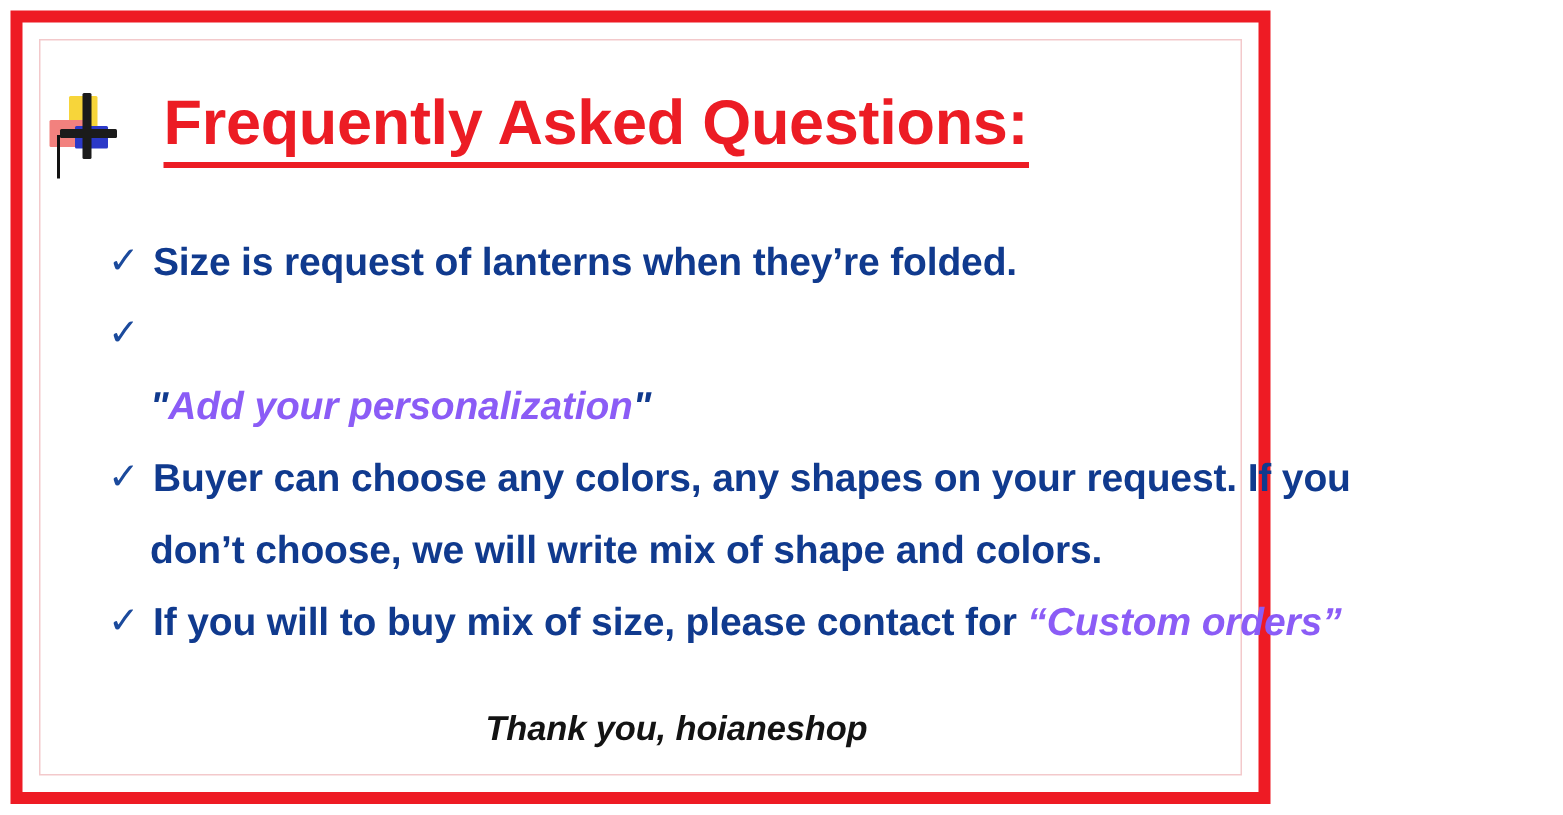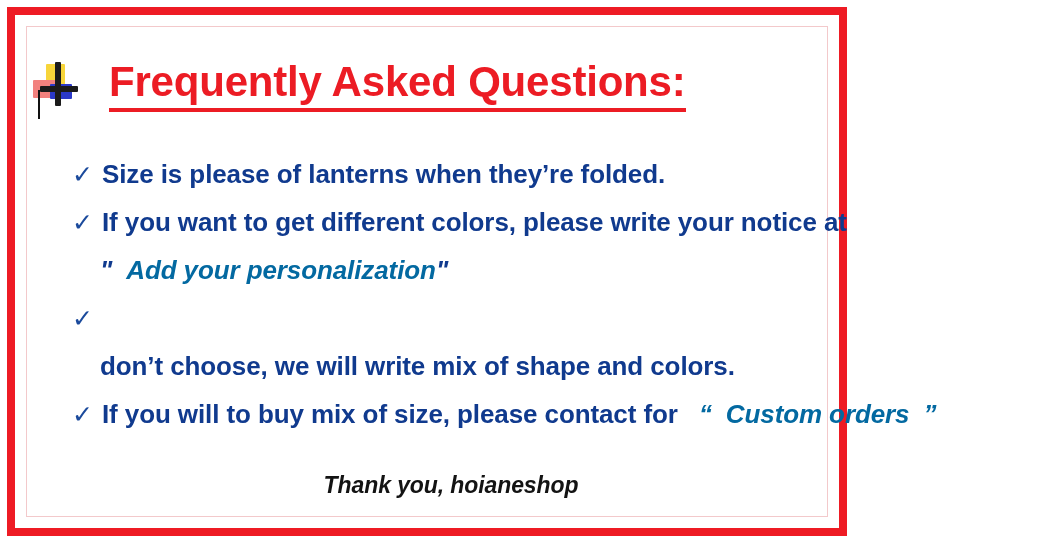--- a/index.html
+++ b/index.html
@@ -142,24 +142,23 @@
   .line.cont {
     padding-left: 28px;
   }
 
   .q-mark {
     color: #103a8e;
     font-weight: bold;
     font-style: italic;
   }
   .inline-black-italic {
-    color: #0369a1;
+    color: #8b5cf6;
     font-weight: bold;
     font-style: italic;
-    margin-left: 14px;
   }
   .space {
     white-space: pre;
   }
 
   
   #footer {
     position: absolute;
     left: 0;
     right: 0;
@@ -190,36 +189,36 @@
       <span class="sq bar-h"></span>
     </span>
     <span id="faq-title">Frequently Asked Questions:</span>
   </div>
   <div id="text-cursor"></div>
 
   <div id="body">
 
     <div class="line">
       <span class="check">✓</span>
-      <span>Size is please of lanterns when they’re folded.</span>
-    </div>
-
-    <div class="line">
-      <span class="check">✓</span>
-      <span>If you want to get different colors, please write your notice at</span>
+      <span>Size is request of lanterns when they’re folded.</span>
+    </div>
+
+    <div class="line">
+      <span class="check">✓</span>
     </div>
 
     <div class="line cont">
       <span class="q-mark">"</span>
         <span class="inline-black-italic">Add your personalization</span>
         <span class="q-mark">"</span>
     </div>
 
     <div class="line">
       <span class="check">✓</span>
+      <span>Buyer can choose any colors, any shapes on your request. If you</span>
     </div>
 
     <div class="line cont">
       <span>don’t choose, we will write mix of shape and colors.</span>
     </div>
 
     <div class="line">
       <span class="check">✓</span>
       <span>If you will to buy mix of size, please contact for</span>
         <span class="space"> </span>

